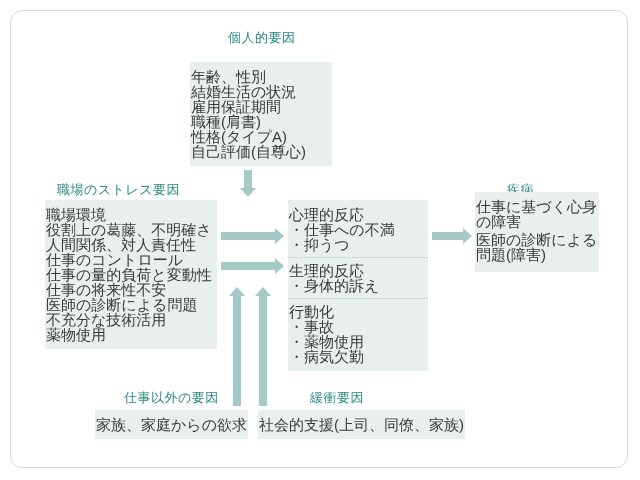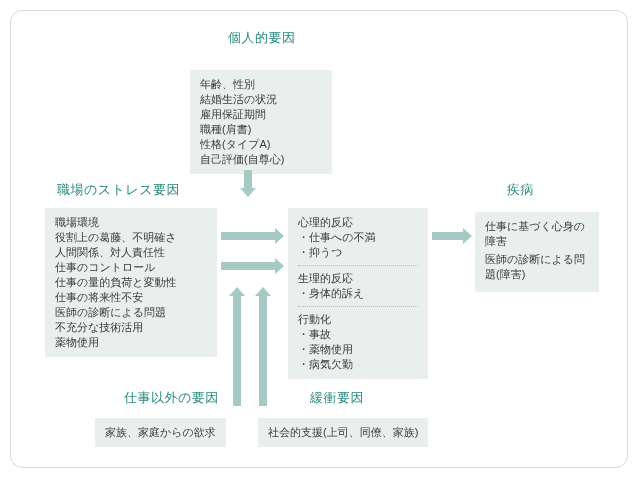--- a/index.html
+++ b/index.html
@@ -9,22 +9,22 @@
     --text:#3a3a3a;
     --frame-border:#d9d9d9;
   }
   *{margin:0;padding:0;box-sizing:border-box;}
   html,body{width:640px;height:480px;background:#fff;
     font-family:"Liberation Sans","DejaVu Sans",sans-serif;}
   #canvas{position:relative;width:640px;height:480px;background:#fff;overflow:hidden;}
   .frame{position:absolute;left:10px;top:10px;width:618px;height:458px;
     border:1px solid var(--frame-border);border-radius:12px;background:#fff;}
   .title{position:absolute;color:var(--title);font-size:13px;letter-spacing:.5px;white-space:nowrap;}
-  .box{position:absolute;background:var(--box-bg);padding:7px 10px;
-    font-size:11px;line-height:15px;color:var(--text);margin-top:8px;}
+  .box{position:absolute;background:var(--box-bg);padding:7px 1px;
+    font-size:15px;line-height:15px;color:var(--text);}
   .line{white-space:nowrap;}
   .wrapline{margin-bottom:3px;}
   .divider{border-top:1px dotted #b4c6c2;margin:5px 0;}
   
   .arrow-right{position:absolute;height:8px;background:var(--arrow);}
   .arrow-right::after{content:"";position:absolute;left:100%;top:-4px;width:0;height:0;
     border-left:9px solid var(--arrow);border-top:8px solid transparent;border-bottom:8px solid transparent;}
   .arrow-down{position:absolute;width:8px;background:var(--arrow);}
   .arrow-down::after{content:"";position:absolute;top:100%;left:-4px;width:0;height:0;
     border-top:9px solid var(--arrow);border-left:8px solid transparent;border-right:8px solid transparent;}
@@ -69,21 +69,21 @@
     <div class="line">生理的反応</div>
     <div class="line">・身体的訴え</div>
     <div class="divider"></div>
     <div class="line">行動化</div>
     <div class="line">・事故</div>
     <div class="line">・薬物使用</div>
     <div class="line">・病気欠勤</div>
   </div>
 
   <div class="title" style="left:507px;top:181px;">疾病</div>
-  <div class="box" style="left:475px;top:204px;width:124px;">
+  <div class="box" style="left:475px;top:192px;width:124px;">
     <div class="wrapline">仕事に基づく心身の障害</div>
     <div class="wrapline">医師の診断による問題(障害)</div>
   </div>
 
   <div class="title" style="left:124px;top:389px;">仕事以外の要因</div>
   <div class="box" style="left:95px;top:410px;">
     <div class="line">家族、家庭からの欲求</div>
   </div>
 
   <div class="title" style="left:310px;top:389px;">緩衝要因</div>

